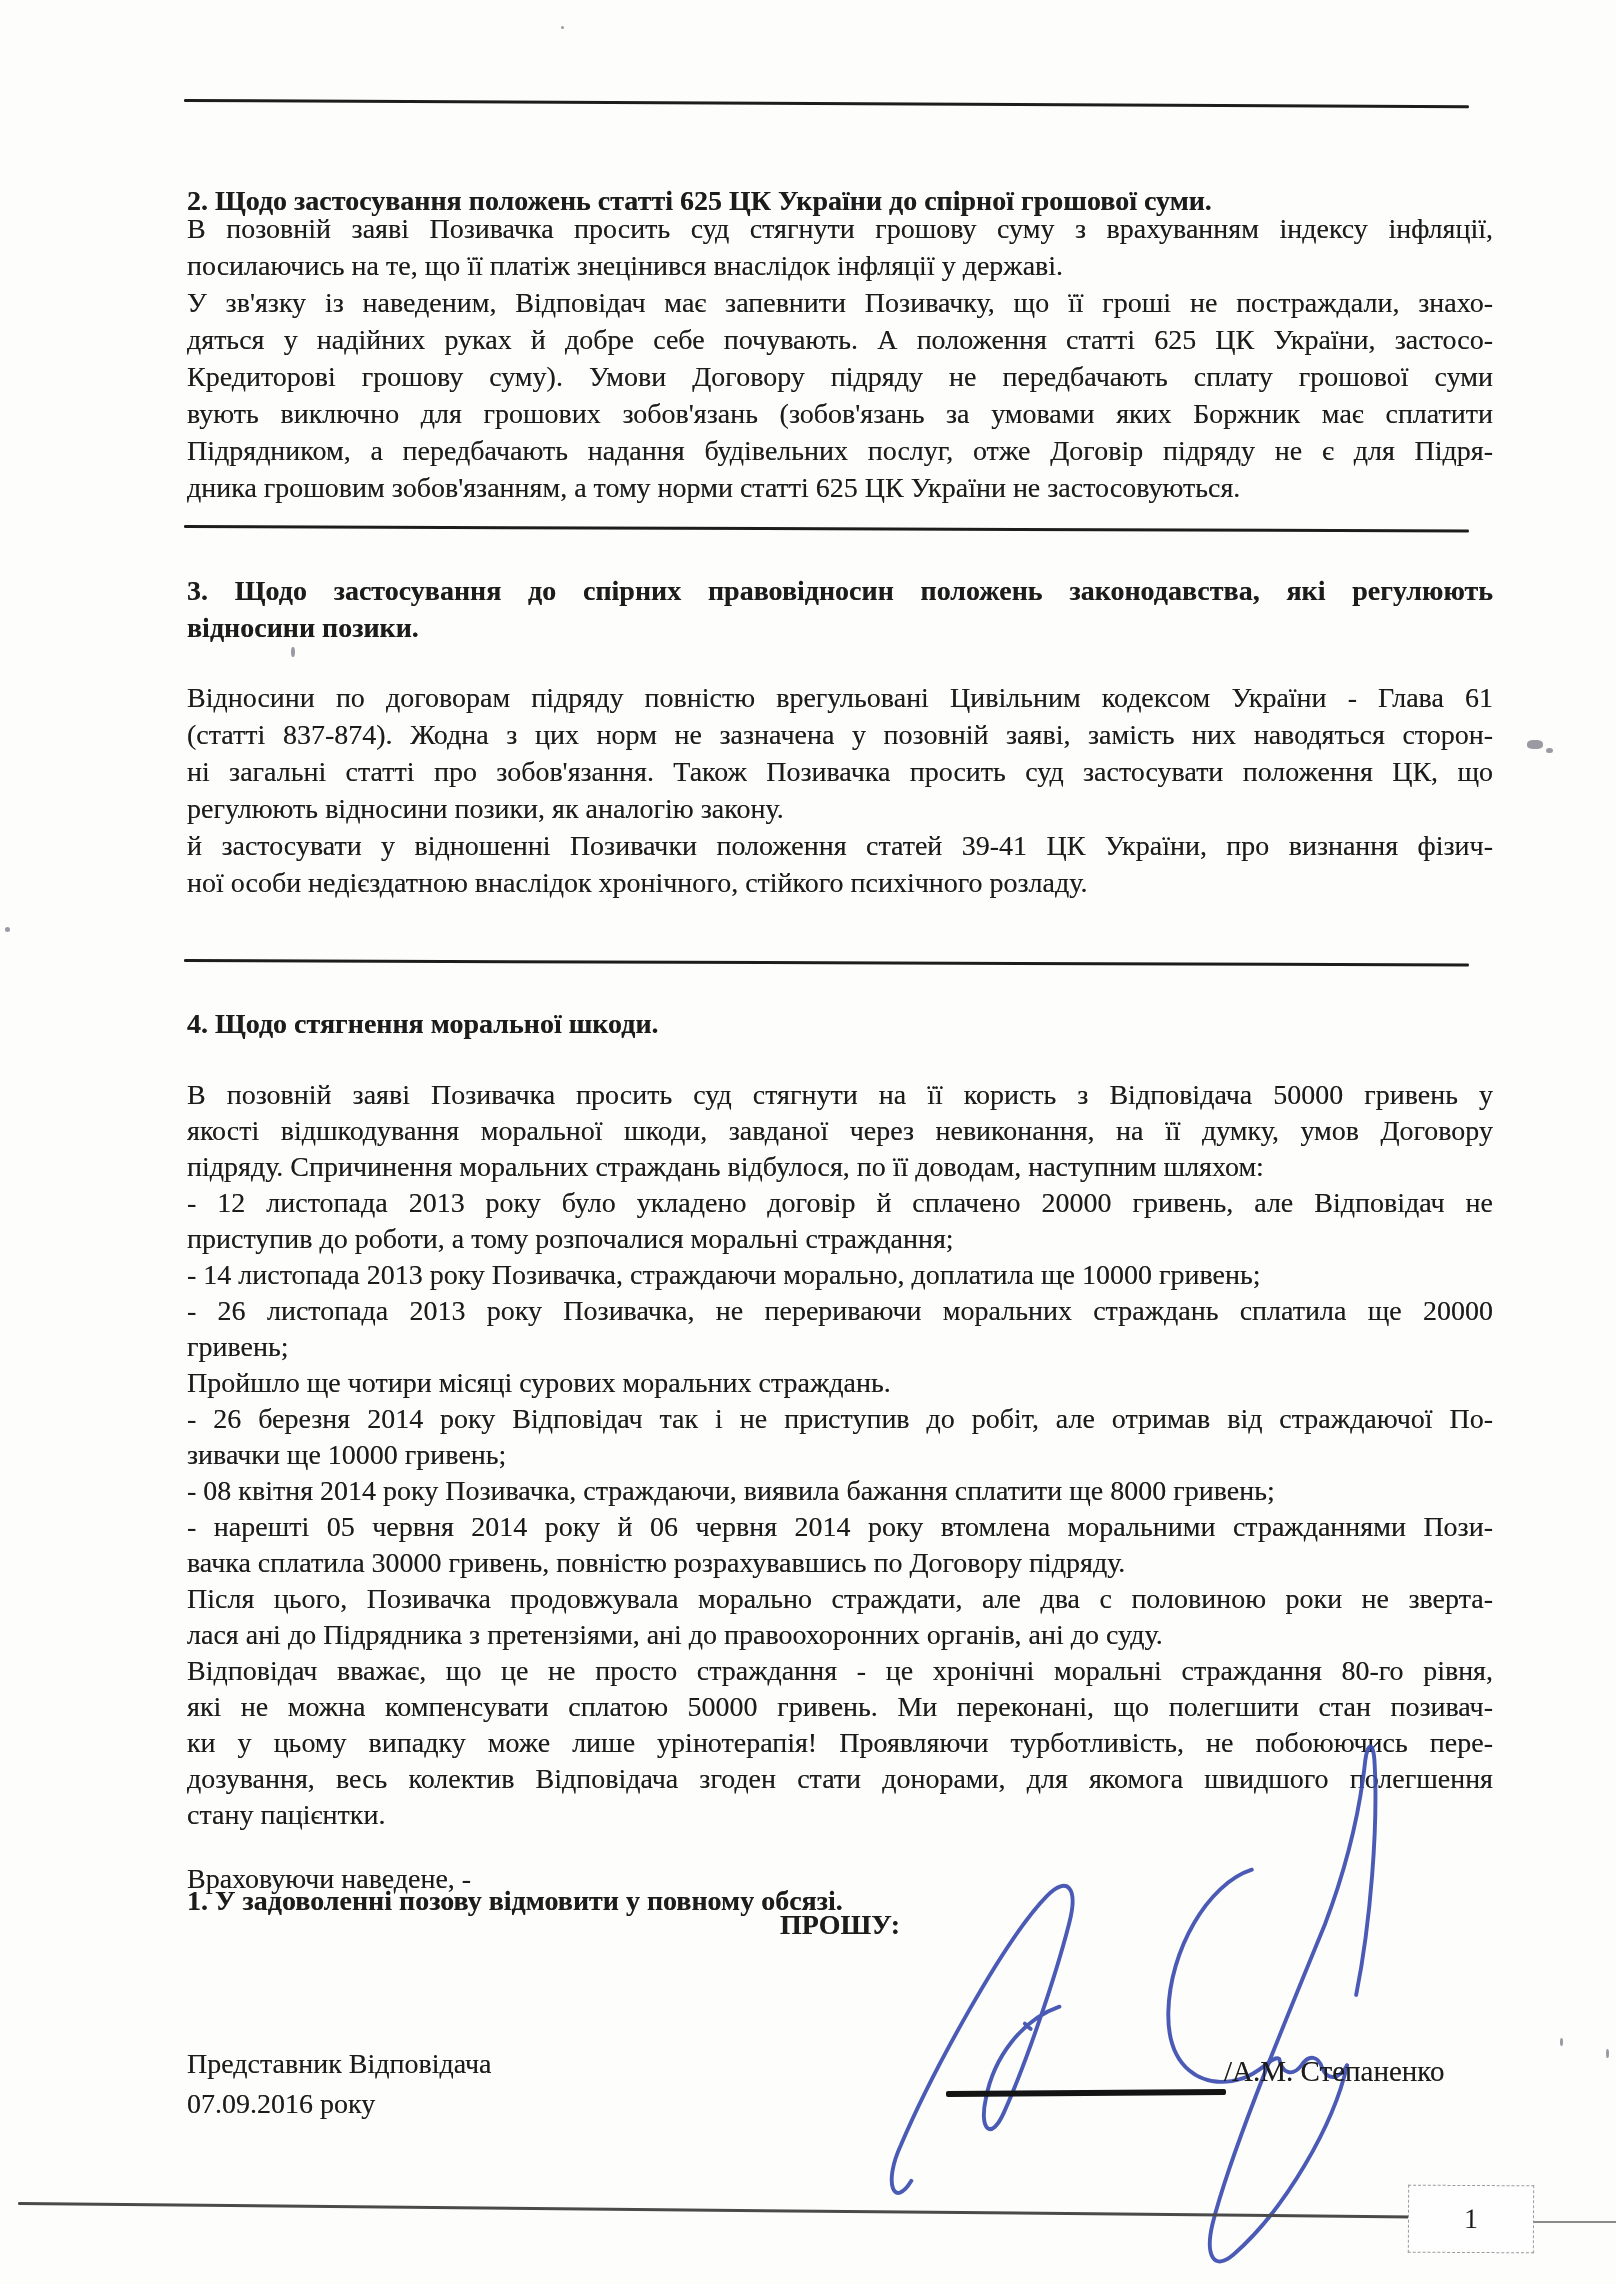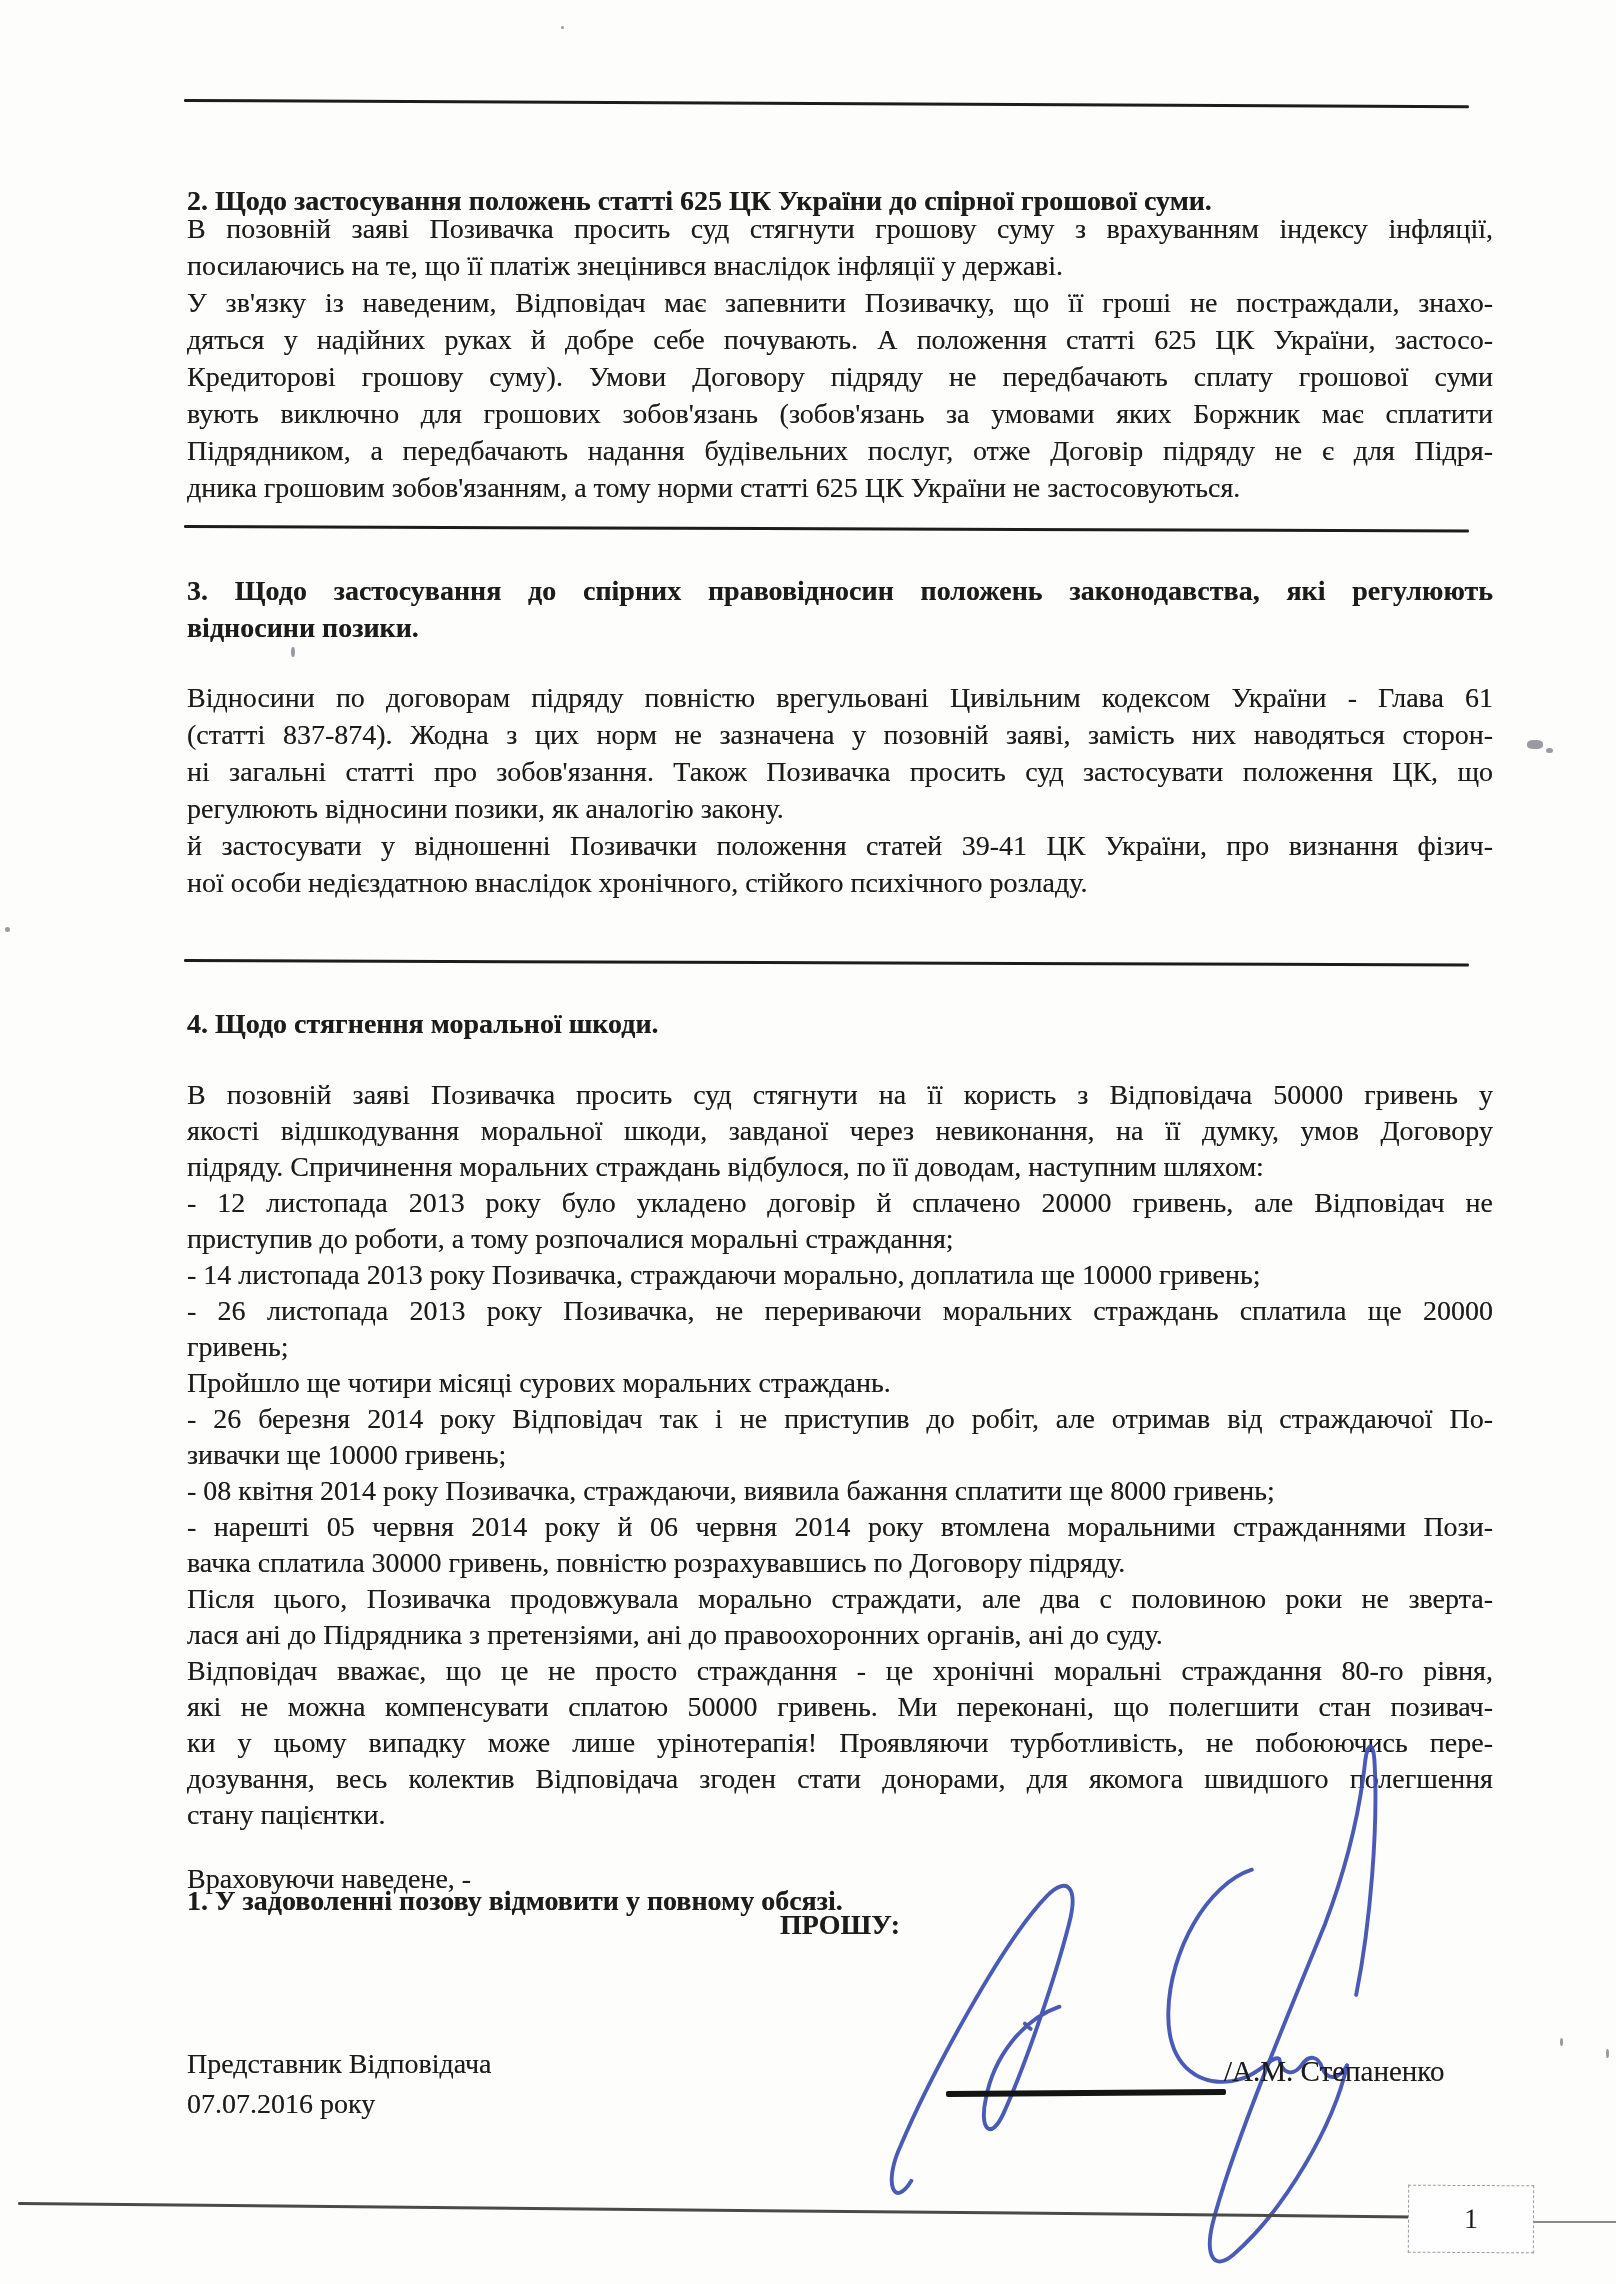--- a/index.html
+++ b/index.html
@@ -101,21 +101,21 @@
   <div class="txt bold center" style="top:1906px;">
     <div class="ln center">ПРОШУ:</div>
   </div>
 
   <div class="txt bold" style="top:1882px;">
     <div class="ln">1. У задоволенні позову відмовити у повному обсязі.</div>
   </div>
 
   <div class="roleblk">
     <div>Представник Відповідача</div>
-    <div>07.07.2016 року</div>
+    <div>07.09.2016 року</div>
   </div>
 
   <svg class="sig" width="587" height="574" viewBox="1330 2640 900 880">
     <g fill="none" stroke="#3b4db0" stroke-width="6" stroke-linecap="round" stroke-linejoin="round" opacity="0.92">
       <path d="M 1398 3345 C 1372 3388 1354 3350 1382 3290 C 1428 3182 1540 2975 1606 2908 C 1638 2876 1654 2896 1640 2950 C 1618 3036 1574 3164 1540 3240 C 1520 3285 1502 3266 1512 3220 C 1524 3155 1568 3098 1625 3078"></path>
       <path d="M 1572 3104 c 3 4 6 6 9 8"></path>
       <path d="M 1920 2868 C 1852 2890 1794 2992 1792 3086 C 1790 3170 1842 3208 1906 3188 C 1936 3178 1952 3152 1962 3158 C 1966 3180 1982 3186 1996 3168 C 2008 3150 2022 3154 2028 3172 C 2036 3192 2054 3190 2066 3168"></path>
       <path d="M 2066 3168 C 2046 3258 1972 3388 1892 3458 C 1862 3484 1848 3460 1860 3410 C 1888 3300 1968 3108 2032 2952 C 2066 2862 2086 2776 2094 2700 C 2098 2672 2106 2672 2108 2700 C 2114 2800 2102 2950 2080 3060"></path>
     </g>
   </svg>

